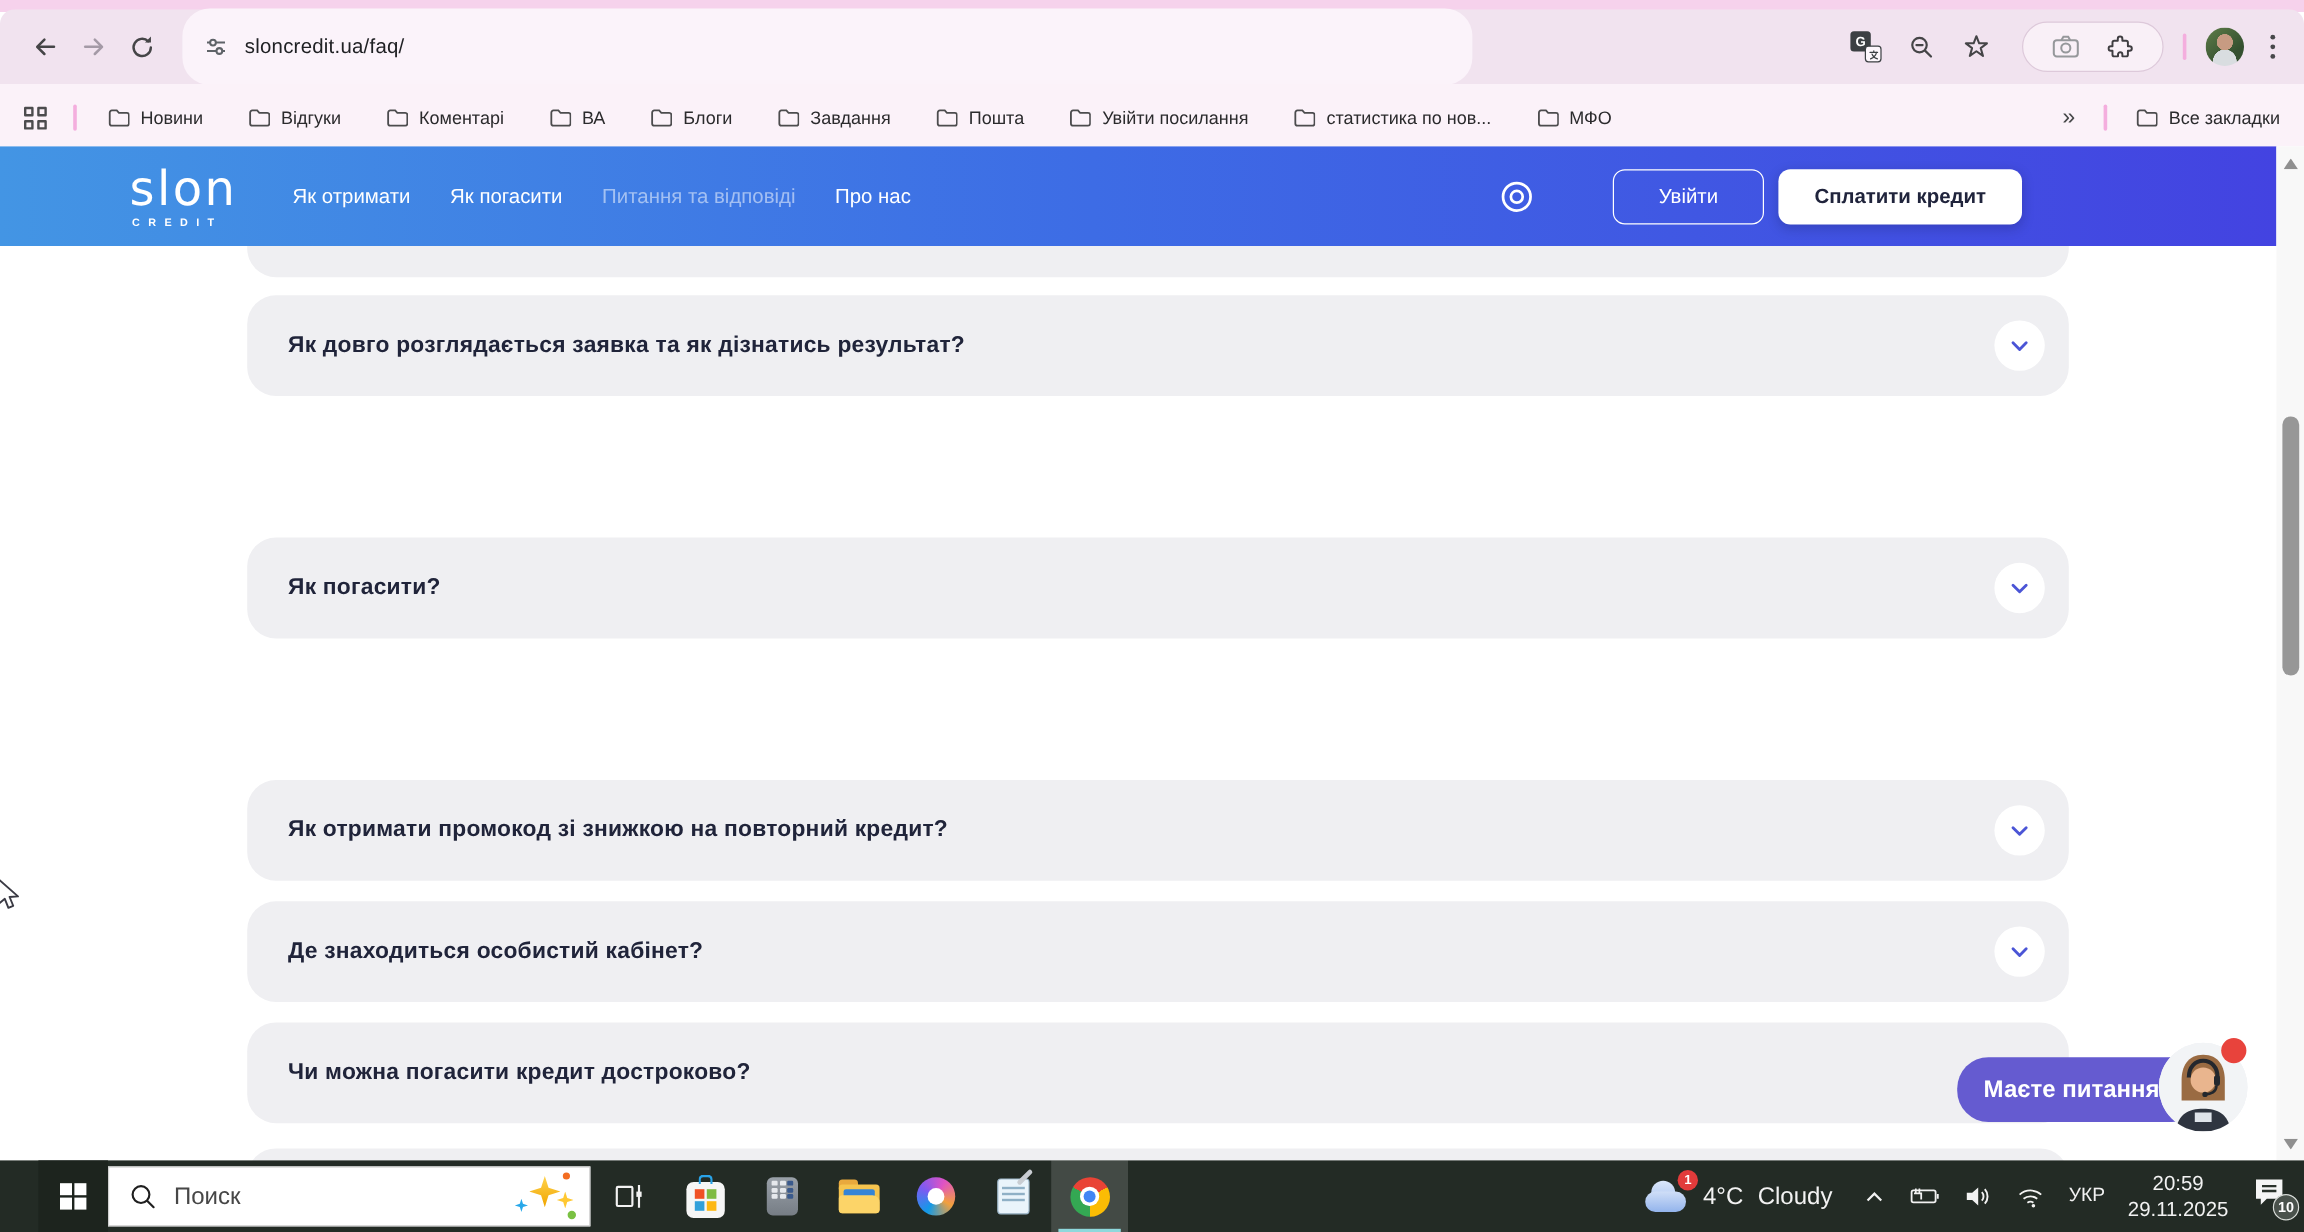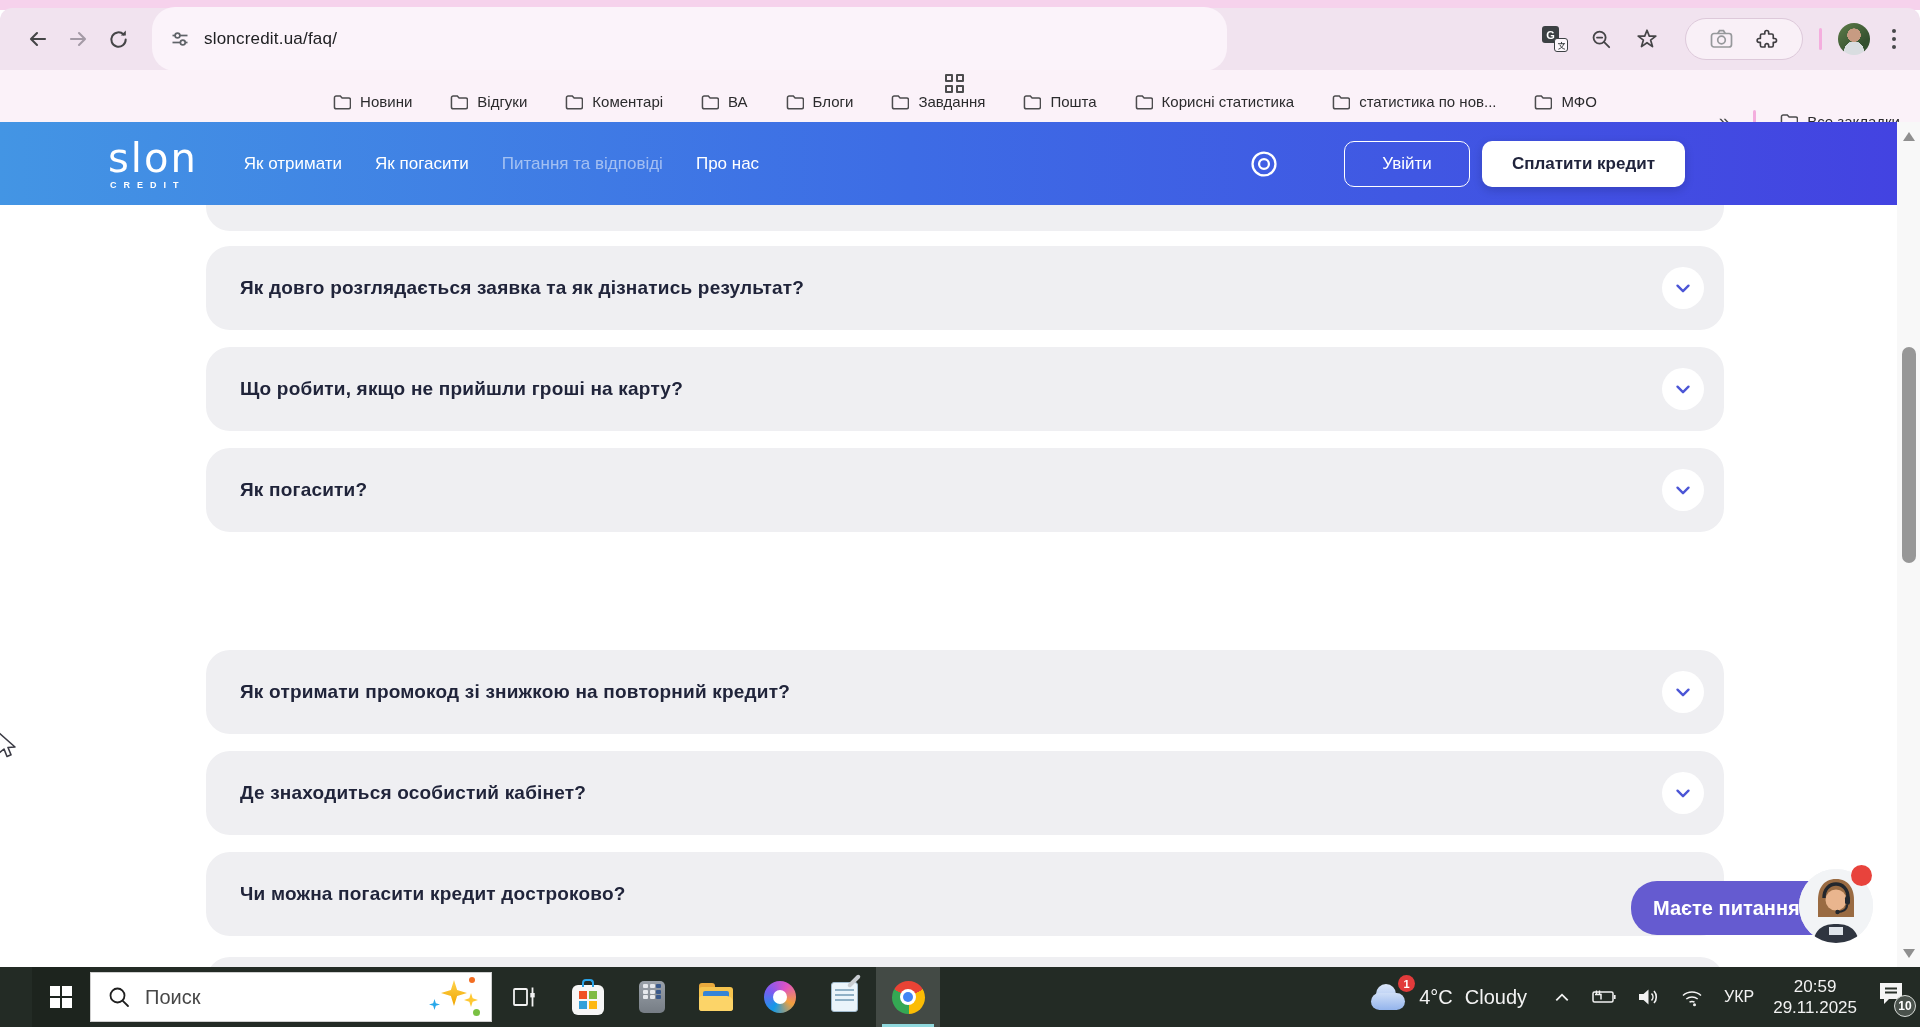--- a/index.html
+++ b/index.html
@@ -19,21 +19,21 @@
               display:flex; align-items:center; justify-content:space-evenly; margin-left:12px; }
   .pink-sep { width:3px; height:22px; background:#f4aede; border-radius:2px; margin:0 10px; }
   .avatar-chrome { width:32px; height:32px; border-radius:50%;
       background: radial-gradient(circle at 50% 38%, #c79b82 0 26%, transparent 27%),
                   radial-gradient(circle at 50% 88%, #d9dde0 0 30%, transparent 31%),
                   linear-gradient(140deg,#5f7d49,#34502f 70%); }
   .dots { display:flex; flex-direction:column; gap:4px; width:36px; align-items:center; }
   .dots i { width:4px; height:4px; background:#47484a; border-radius:50%; }
 
   .bookmarks { position:absolute; left:0; top:70px; width:1920px; height:52px; background:#fbf2f9;
-               display:flex; align-items:center; padding:4px 20px 0 14px;flex-direction:column; }
+               display:flex; align-items:center; padding:4px 20px 0 14px; }
   .bm-grid { display:grid; grid-template-columns:8px 8px; grid-gap:3px; margin:0 12px 0 6px; }
   .bm-grid i { width:8px; height:8px; border:2px solid #4c4c4e; border-radius:1px; }
   .bm-items { display:flex; align-items:center; gap:38px; margin-left:16px; }
   .bm-item { display:flex; align-items:center; gap:9px; }
   .bm-label { font-size:15px; color:#2b2b2d; white-space:nowrap; }
   .bm-right { margin-left:auto; display:flex; align-items:center; gap:14px; }
   .bm-chevrons { font-size:19px; color:#47484a; }
 
   
   .site-header { position:absolute; left:0; top:122px; width:1897px; height:83px;
@@ -287,21 +287,21 @@
     <span class="bm-item">
       <svg width="18" height="16" viewBox="0 0 20 18" fill="none" stroke="#4c4c4e" stroke-width="1.7">
           <path d="M1.5 4.4c0-1.2.9-2.1 2-2.1h4.6l2 2.2h7.4c1.1 0 2 .9 2 2.1v7.9c0 1.2-.9 2.1-2 2.1h-14c-1.1 0-2-.9-2-2.1z"></path>
         </svg>
       <span class="bm-label">Пошта</span>
     </span>
     <span class="bm-item">
       <svg width="18" height="16" viewBox="0 0 20 18" fill="none" stroke="#4c4c4e" stroke-width="1.7">
           <path d="M1.5 4.4c0-1.2.9-2.1 2-2.1h4.6l2 2.2h7.4c1.1 0 2 .9 2 2.1v7.9c0 1.2-.9 2.1-2 2.1h-14c-1.1 0-2-.9-2-2.1z"></path>
         </svg>
-      <span class="bm-label">Корисні статистика</span>
+      <span class="bm-label">Увійти посилання</span>
     </span>
     <span class="bm-item">
       <svg width="18" height="16" viewBox="0 0 20 18" fill="none" stroke="#4c4c4e" stroke-width="1.7">
           <path d="M1.5 4.4c0-1.2.9-2.1 2-2.1h4.6l2 2.2h7.4c1.1 0 2 .9 2 2.1v7.9c0 1.2-.9 2.1-2 2.1h-14c-1.1 0-2-.9-2-2.1z"></path>
         </svg>
       <span class="bm-label">статистика по нов...</span>
     </span>
     <span class="bm-item">
       <svg width="18" height="16" viewBox="0 0 20 18" fill="none" stroke="#4c4c4e" stroke-width="1.7">
           <path d="M1.5 4.4c0-1.2.9-2.1 2-2.1h4.6l2 2.2h7.4c1.1 0 2 .9 2 2.1v7.9c0 1.2-.9 2.1-2 2.1h-14c-1.1 0-2-.9-2-2.1z"></path>
@@ -349,28 +349,20 @@
 
   <div class="faq-card" style="top:41px;">
     <span class="q">Як довго розглядається заявка та як дізнатись результат?</span>
     <span class="faq-chevron">
       <svg width="22" height="22" viewBox="0 0 24 24" fill="none" stroke="#4b55d6" stroke-width="2.6" stroke-linecap="round" stroke-linejoin="round">
           <polyline points="6,9.5 12,15.5 18,9.5"></polyline>
         </svg>
     </span>
   </div>
 
-  <div class="faq-card" style="top:142px;">
-    <span class="q">Що робити, якщо не прийшли гроші на карту?</span>
-    <span class="faq-chevron">
-      <svg width="22" height="22" viewBox="0 0 24 24" fill="none" stroke="#4b55d6" stroke-width="2.6" stroke-linecap="round" stroke-linejoin="round">
-          <polyline points="6,9.5 12,15.5 18,9.5"></polyline>
-        </svg>
-    </span>
-  </div>
 
   <div class="faq-card" style="top:243px;">
     <span class="q">Як погасити?</span>
     <span class="faq-chevron">
       <svg width="22" height="22" viewBox="0 0 24 24" fill="none" stroke="#4b55d6" stroke-width="2.6" stroke-linecap="round" stroke-linejoin="round">
           <polyline points="6,9.5 12,15.5 18,9.5"></polyline>
         </svg>
     </span>
   </div>
 

